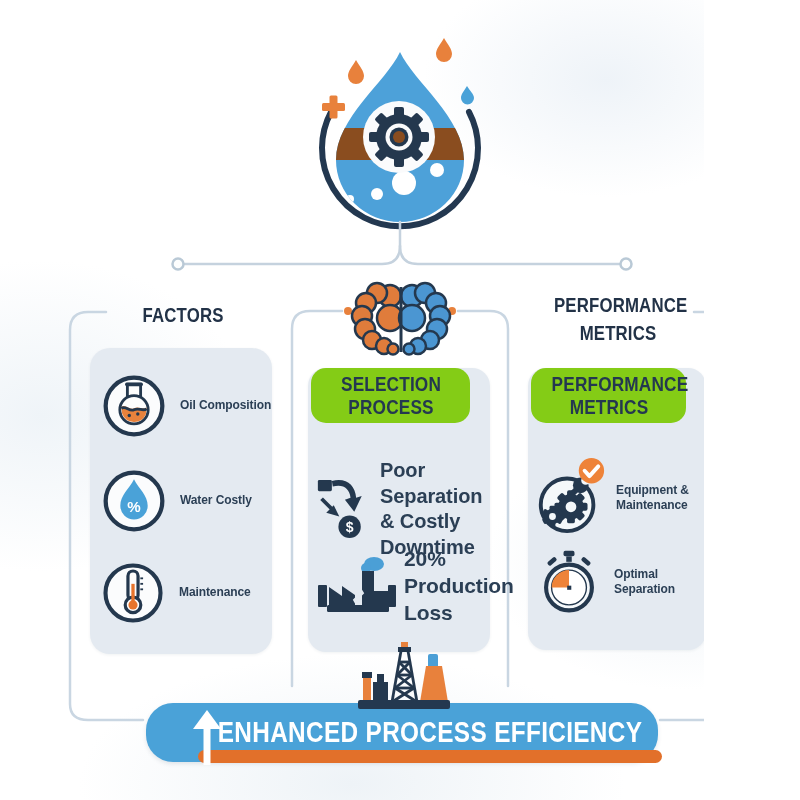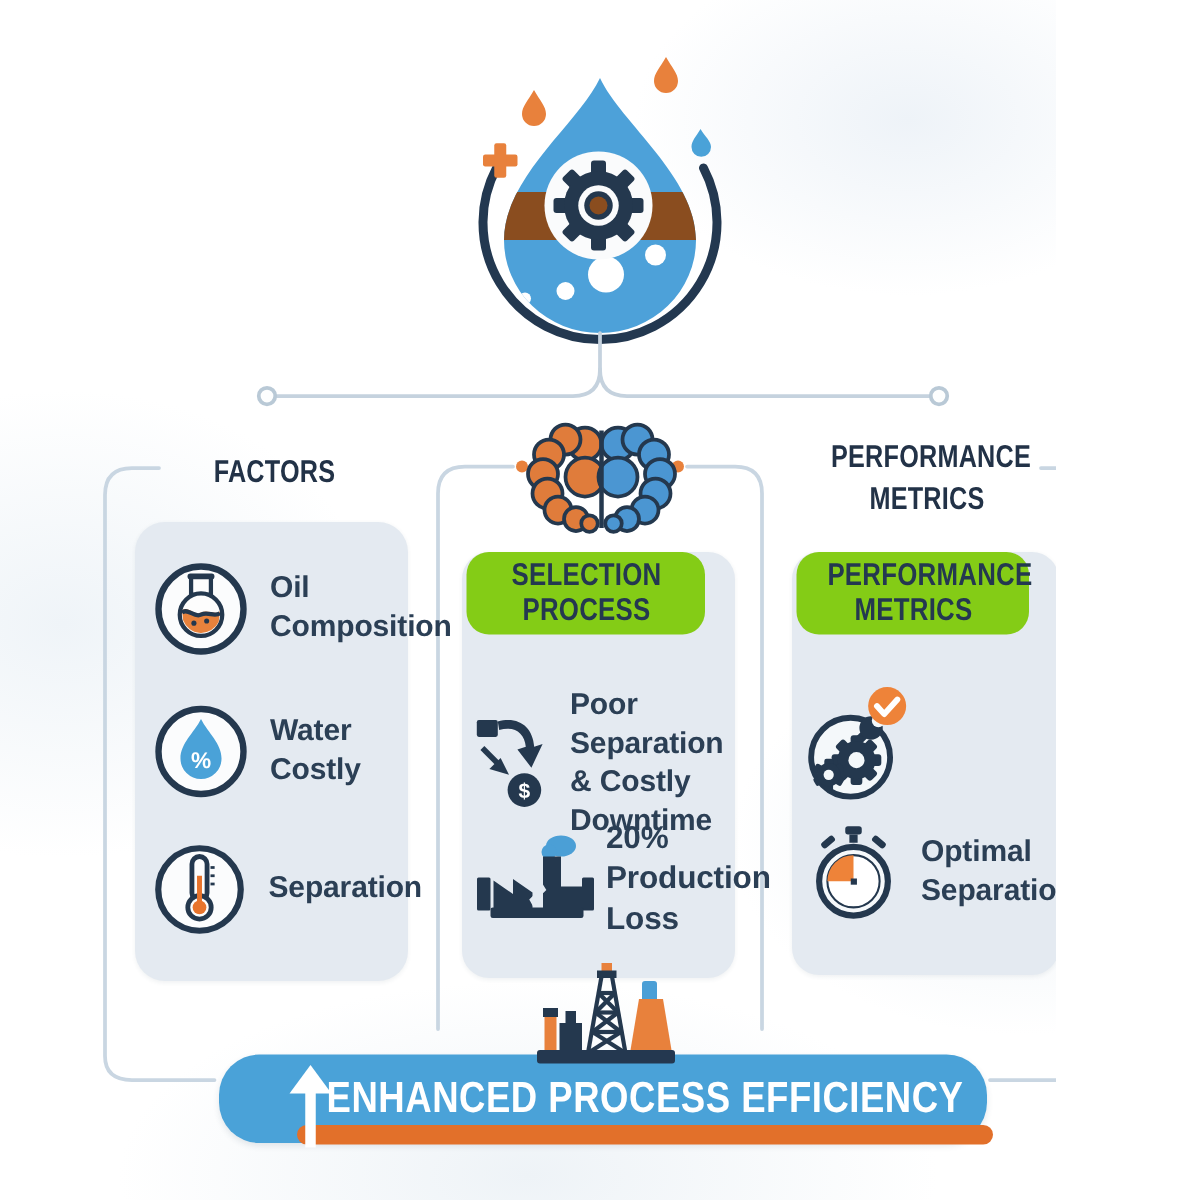--- a/index.html
+++ b/index.html
@@ -38,21 +38,21 @@
     background:#84cc16;border-radius:15px;
     display:flex;align-items:center;justify-content:center;
   }
   .band-text{
     color:#243850;font-weight:700;font-size:21px;line-height:1.06;
     text-align:center;transform:scaleX(.82);transform-origin:center;
     letter-spacing:.2px;
   }
   .item{position:absolute;display:flex;align-items:center;}
   .item-label{
-    color:#2b3f55;font-weight:700;font-size:20px;line-height:1.28;
+    color:#2b3f55;font-weight:700;font-size:12px;line-height:1.28;
     letter-spacing:-.1px;
   }
 
   
   .banner{
     position:absolute;left:146px;top:703px;width:512px;height:59px;
     background:#4aa2d8;border-radius:27px;
     display:flex;align-items:center;
     box-shadow:0 2px 4px rgba(44,66,88,.12);
     z-index:3;
@@ -189,21 +189,21 @@
       <svg width="66" height="66" viewBox="0 0 72 72">
         <circle cx="36" cy="36" r="30" fill="#fbfcfd" stroke="#24384e" stroke-width="4.5"></circle>
         <rect x="30.5" y="12" width="11" height="32" rx="5.5" fill="#fdfdfd" stroke="#24384e" stroke-width="3.5"></rect>
         <circle cx="36" cy="49" r="8.5" fill="#fdfdfd" stroke="#24384e" stroke-width="3.5"></circle>
         <rect x="34.2" y="26" width="3.6" height="21" fill="#e8742c"></rect>
         <circle cx="36" cy="49" r="5" fill="#e8742c"></circle>
         <line x1="44" y1="20" x2="47" y2="20" stroke="#24384e" stroke-width="2"></line>
         <line x1="44" y1="26" x2="47" y2="26" stroke="#24384e" stroke-width="2"></line>
         <line x1="44" y1="32" x2="47" y2="32" stroke="#24384e" stroke-width="2"></line>
       </svg>
-      <div class="item-label" style="margin-left:13px;width:96px;">Separation</div>
+      <div class="item-label" style="margin-left:13px;width:96px;">Maintenance</div>
     </div>
   </div>
 
   <div class="panel" style="left:308px;top:368px;width:182px;height:284px;border-radius:18px;">
     <div class="band">
       <div class="band-text" style="width:130px;">SELECTION PROCESS</div>
     </div>
     <div class="item" style="left:8px;top:90px;">
       <svg width="56" height="70" viewBox="0 0 60 74">
         <rect x="2" y="6" width="15" height="12" rx="1.5" fill="#24384e"></rect>
@@ -265,20 +265,21 @@
             <rect x="-3" y="-11" width="6" height="6" rx="1.5" transform="rotate(300)"></rect>
           </g>
           <circle r="8"></circle>
           <circle r="3.5" fill="#f4f8fa"></circle>
         </g>
         <g>
           <circle cx="61" cy="11" r="13" fill="#ee8339"></circle>
           <path d="M54,11 L59,16.5 L68,6.5" fill="none" stroke="#ffffff" stroke-width="4" stroke-linecap="round" stroke-linejoin="round"></path>
         </g>
       </svg>
+      <div class="item-label" style="margin-left:8px;width:96px;">Equipment &amp; Maintenance</div>
     </div>
     <div class="item" style="left:8px;top:181px;align-items:center;">
       <svg width="66" height="66" viewBox="0 0 72 72">
         <rect x="30" y="2" width="12" height="6" rx="2" fill="#24384e"></rect>
         <rect x="33" y="8" width="6" height="6" fill="#24384e"></rect>
         <rect x="12" y="11" width="11" height="5" rx="2" fill="#24384e" transform="rotate(-40 17.5 13.5)"></rect>
         <rect x="49" y="11" width="11" height="5" rx="2" fill="#24384e" transform="rotate(40 54.5 13.5)"></rect>
         <circle cx="36" cy="42" r="25" fill="#f6f9fb" stroke="#24384e" stroke-width="4.5"></circle>
         <circle cx="36" cy="42" r="19" fill="#ffffff" stroke="#24384e" stroke-width="1.5"></circle>
         <path d="M36,42 L36,23 A19,19 0 0 0 17,42 Z" fill="#ee8339"></path>

